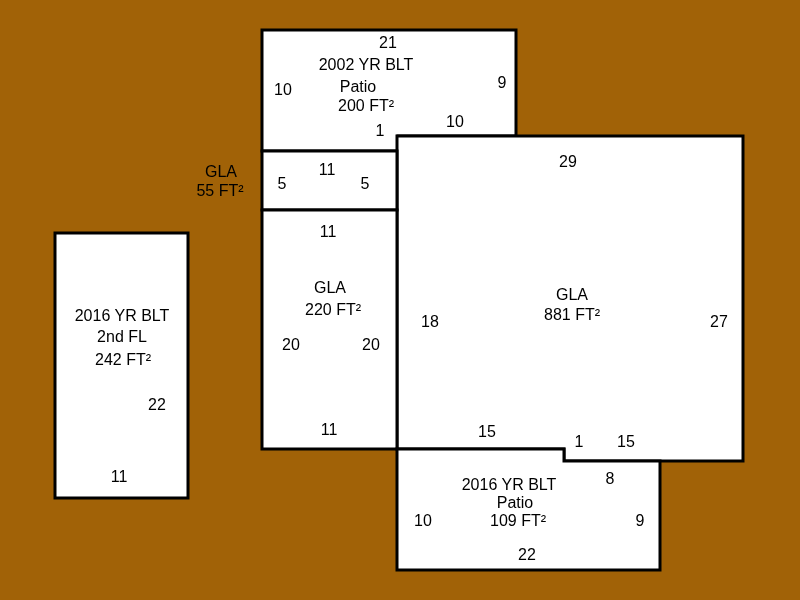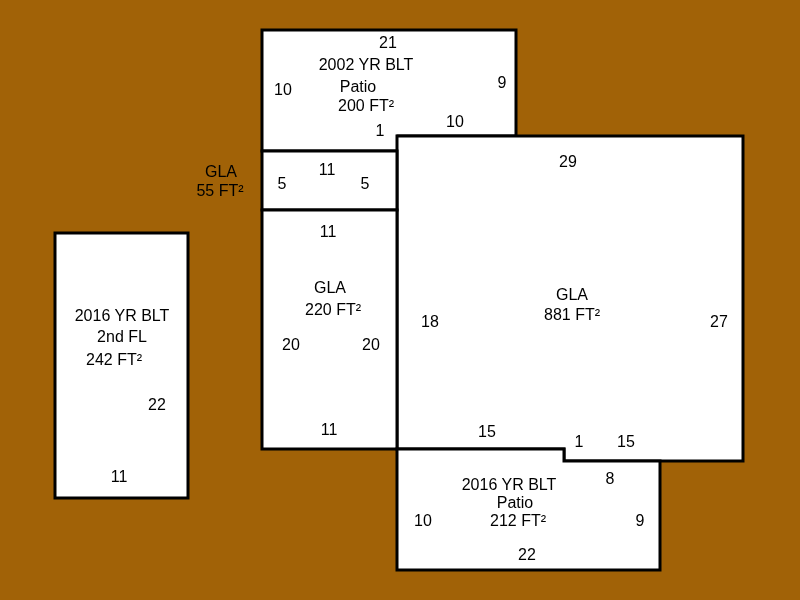--- a/index.html
+++ b/index.html
@@ -83,23 +83,23 @@
   <div class="lbl" style="left:430px;top:322px">18</div>
   <div class="lbl" style="left:719px;top:322px">27</div>
   <div class="lbl" style="left:487px;top:432px">15</div>
   <div class="lbl" style="left:579px;top:442px">1</div>
   <div class="lbl" style="left:626px;top:442px">15</div>
 
   <div class="lbl" style="left:610px;top:479px">8</div>
   <div class="lbl" style="left:509px;top:485px">2016 YR BLT</div>
   <div class="lbl" style="left:515px;top:503px">Patio</div>
   <div class="lbl" style="left:423px;top:521px">10</div>
-  <div class="lbl" style="left:518px;top:521px">212 FT²</div>
+  <div class="lbl" style="left:518px;top:521px">109 FT²</div>
   <div class="lbl" style="left:640px;top:521px">9</div>
   <div class="lbl" style="left:527px;top:555px">22</div>
 
   <div class="lbl" style="left:122px;top:316px">2016 YR BLT</div>
   <div class="lbl" style="left:122px;top:337px">2nd FL</div>
-  <div class="lbl" style="left:114px;top:360px">242 FT²</div>
+  <div class="lbl" style="left:123px;top:360px">242 FT²</div>
   <div class="lbl" style="left:157px;top:405px">22</div>
   <div class="lbl" style="left:119px;top:477px">11</div>
 
 </div>
 
 </body></html>

